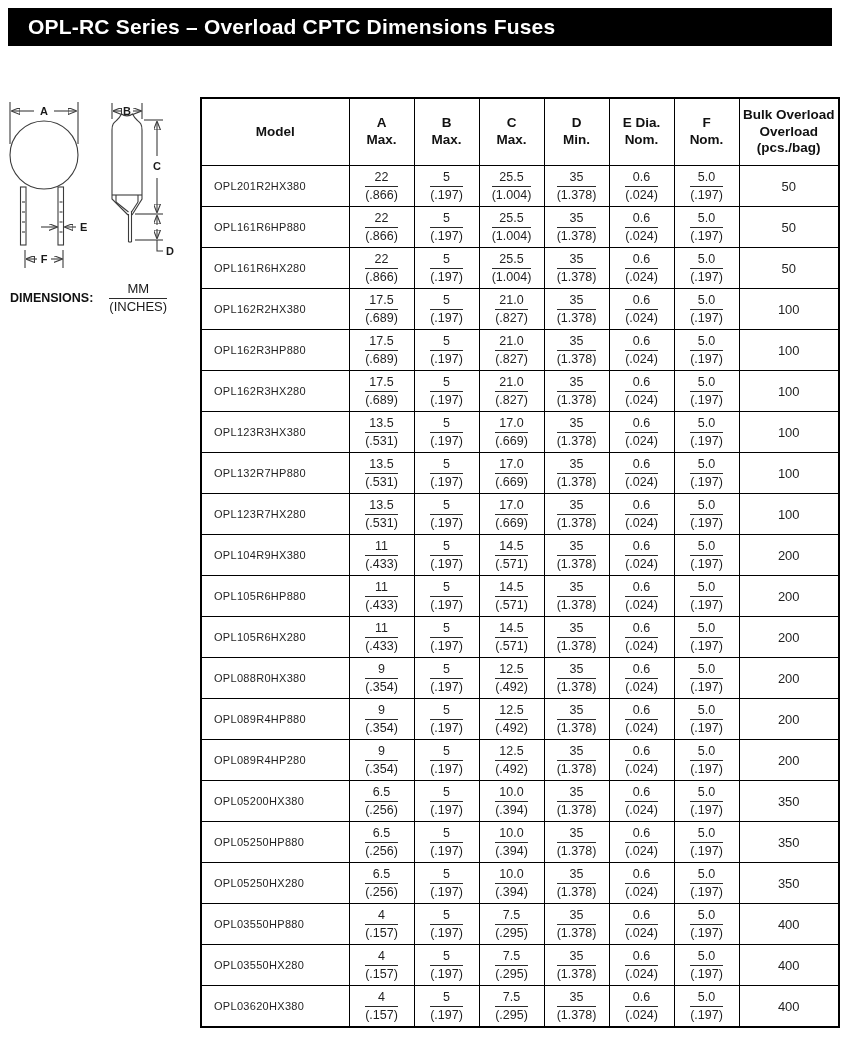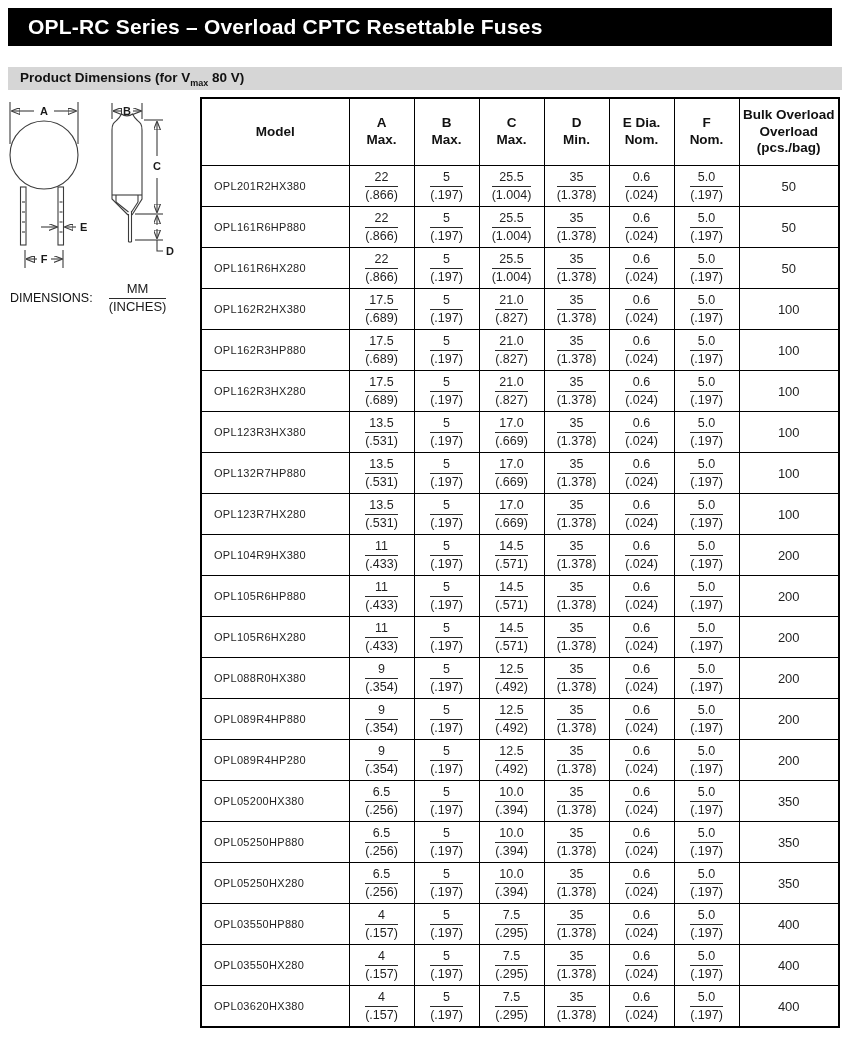--- a/index.html
+++ b/index.html
@@ -15,21 +15,21 @@
   .section-bar .txt{font-weight:bold;font-size:13.5px;padding-left:12px;color:#111;}
   .section-bar sub{font-size:9px;}
 
   .diagram-svg{position:absolute;left:3px;top:98px;}
   .diagram-svg line,.diagram-svg path,.diagram-svg polyline,.diagram-svg circle,.diagram-svg rect{
       stroke:#3c3c3c;stroke-width:1.1;fill:none;}
   .diagram-svg text{font-family:"Liberation Sans",sans-serif;font-size:11px;font-weight:bold;
       fill:#1a1a1a;stroke:none;}
 
   .dims-note{position:absolute;left:10px;top:282px;display:flex;align-items:center;gap:16px;}
-  .dims-note .lbl{font-size:12.5px;font-weight:normal;color:#111;}
+  .dims-note .lbl{font-size:12.5px;font-weight:bold;color:#111;}
   .frac{display:inline-block;text-align:center;line-height:1.15;vertical-align:middle;}
   .frac .mm{display:block;border-bottom:1px solid #2b2b2b;padding:0 3px 1px;}
   .frac .in{display:block;padding-top:1px;}
   .dims-note .frac{font-size:13px;font-weight:normal;}
 
   table.spec{position:absolute;left:200px;top:97px;border-collapse:collapse;table-layout:fixed;
              background:#fff;}
   table.spec th,table.spec td{border:1px solid #000;padding:0;}
   table.spec{border:2px solid #000;}
   table.spec th{height:66px;font-size:13.5px;font-weight:bold;text-align:center;vertical-align:middle;
@@ -39,26 +39,23 @@
   table.spec td.model{text-align:left;padding-left:12px;font-size:11px;letter-spacing:.3px;}
   table.spec td .frac{font-size:12.5px;}
   col.c-model{width:148px;} col.c-dim{width:65px;} col.c-bulk{width:100px;}
 </style>
 </head>
 <body>
 
 <div class="page">
 
   <div class="title-bar">
-    <span>OPL-RC Series – Overload CPTC Resettable Fuses</span>
+    <span>OPL-RC Series – Overload CPTC Dimensions Fuses</span>
   </div>
 
-  <div class="section-bar">
-    <span class="txt"><span>Product Dimensions (for V</span><sub>max</sub><span> 80 V)</span></span>
-  </div>
 
   <svg class="diagram-svg" width="195" height="178" viewBox="0 0 195 178">
     <defs>
       <marker id="ah" markerWidth="9" markerHeight="7" refX="8" refY="3.5" orient="auto" markerUnits="userSpaceOnUse">
         <path d="M0,0 L9,3.5 L0,7 z" fill="#3c3c3c" stroke="none"></path>
       </marker>
     </defs>
 
     <g>
       <line x1="7" y1="4" x2="7" y2="46"></line>

